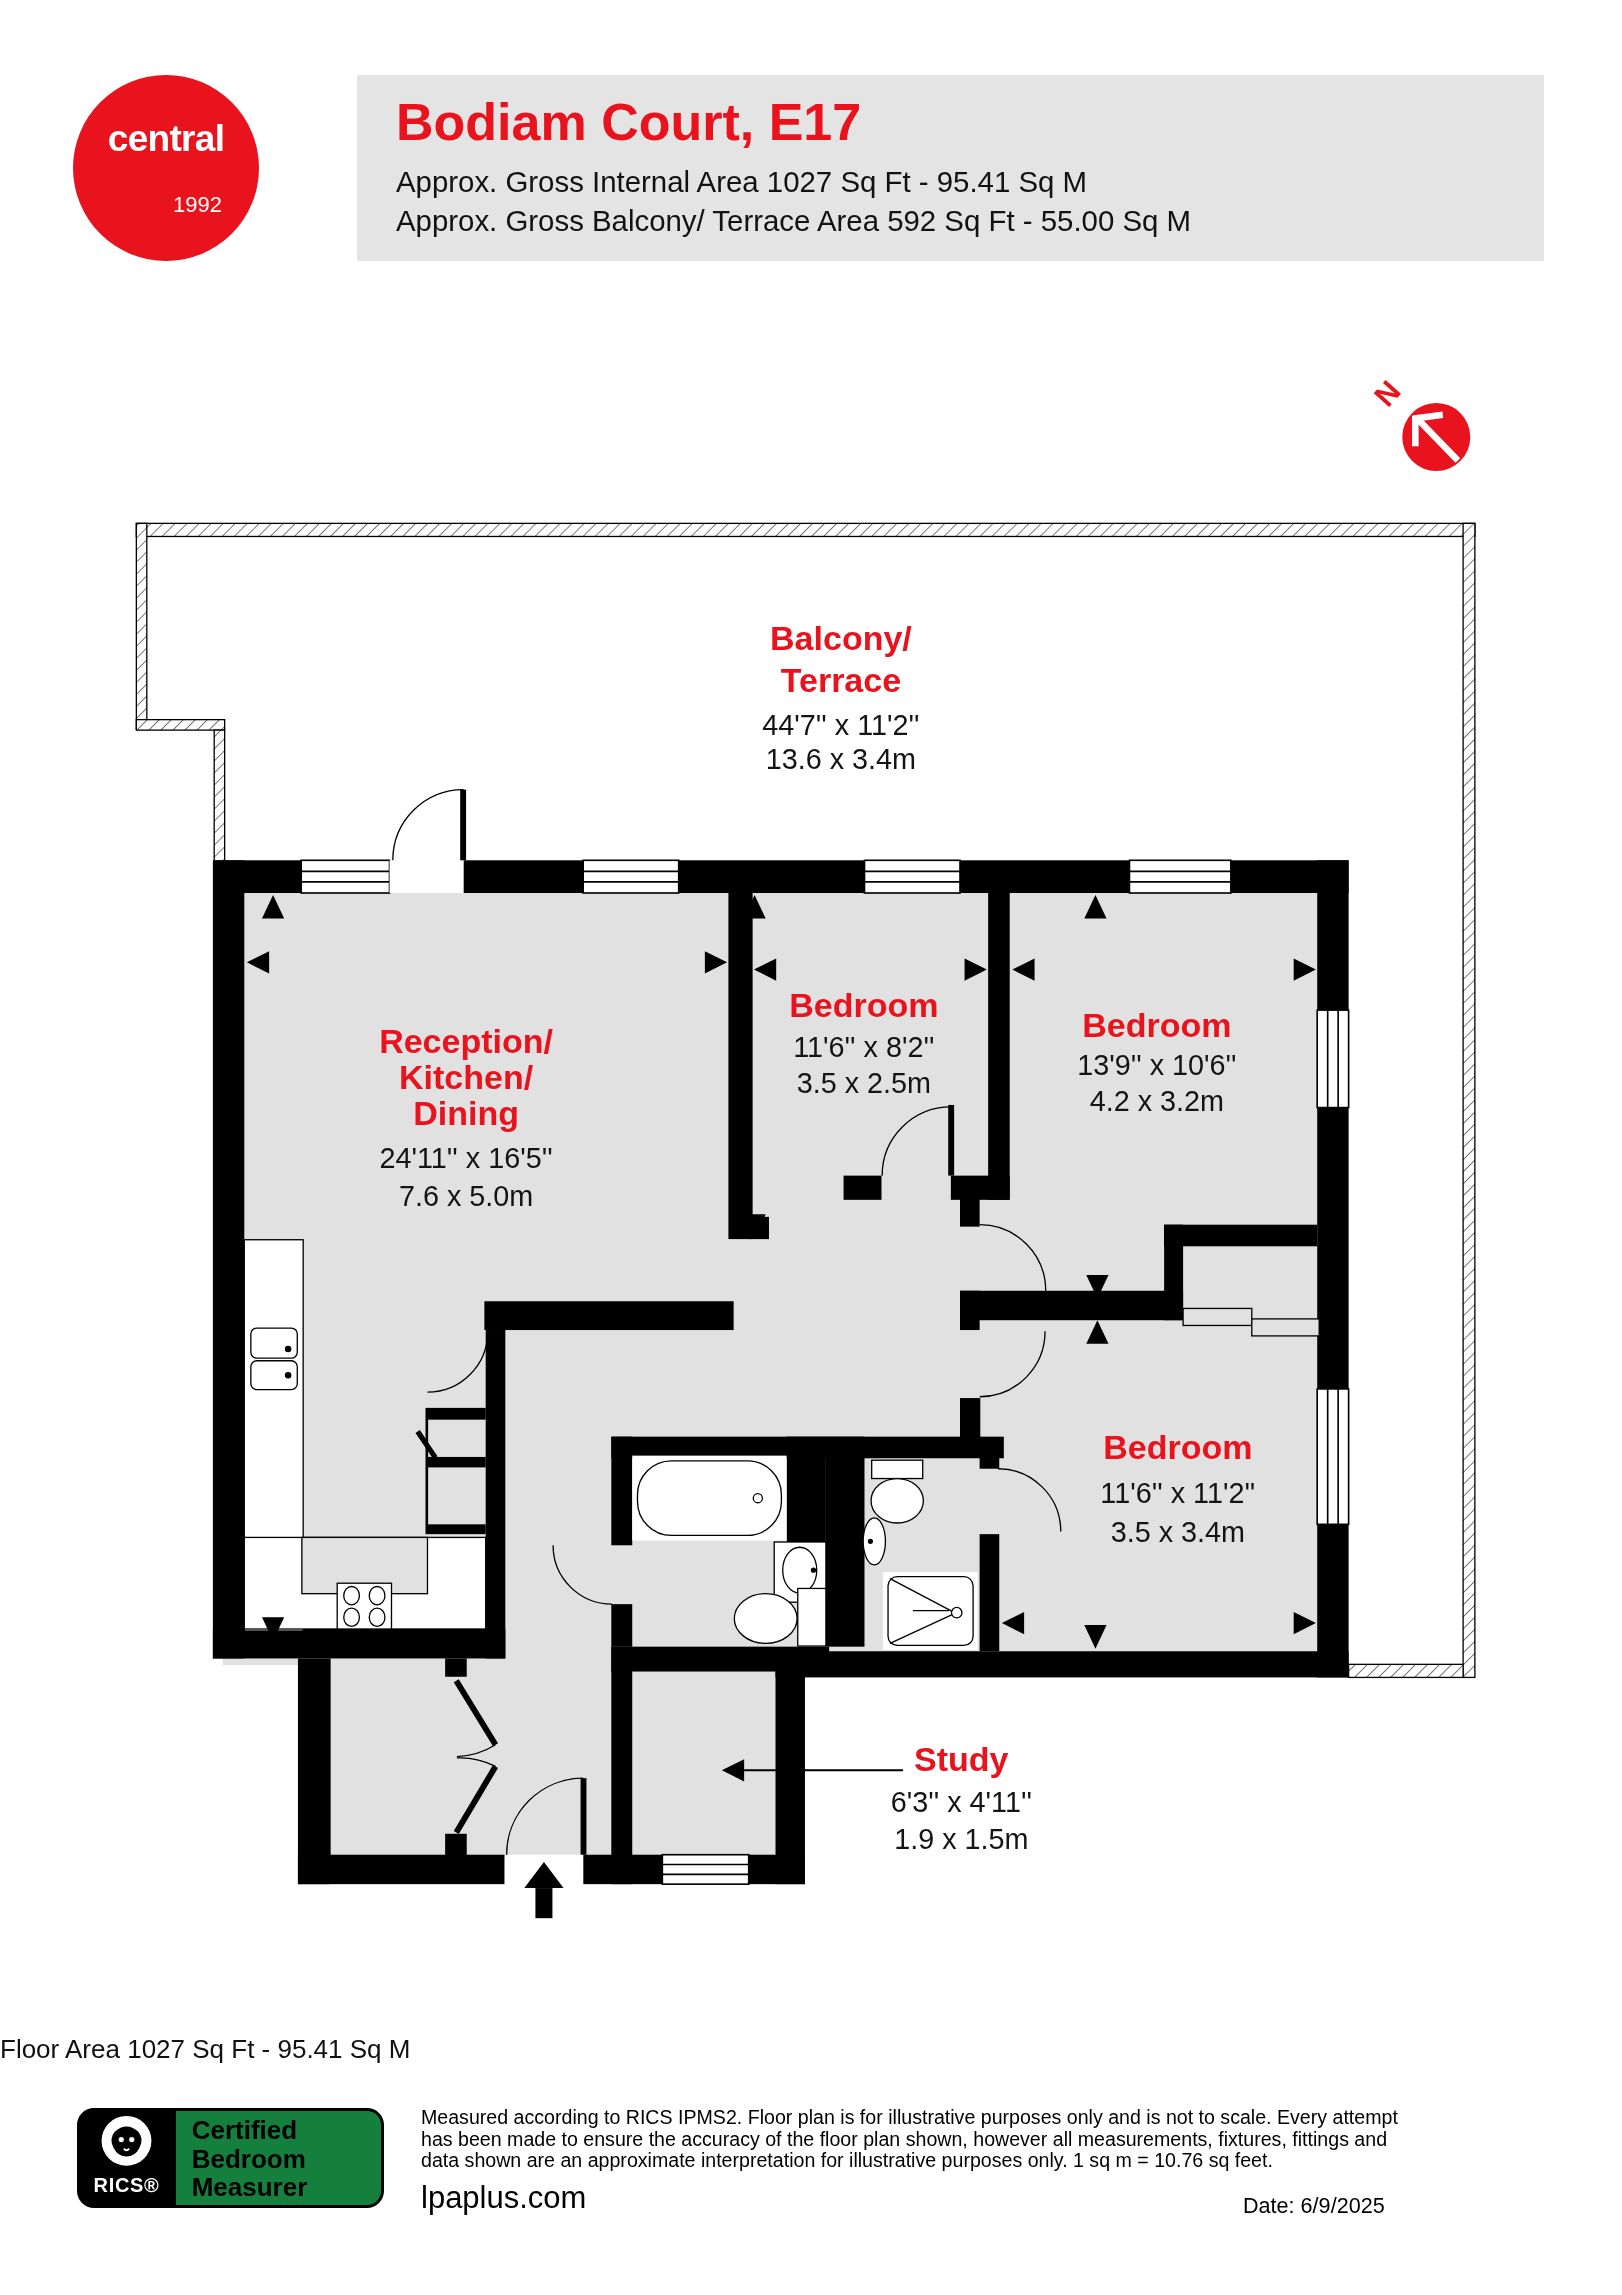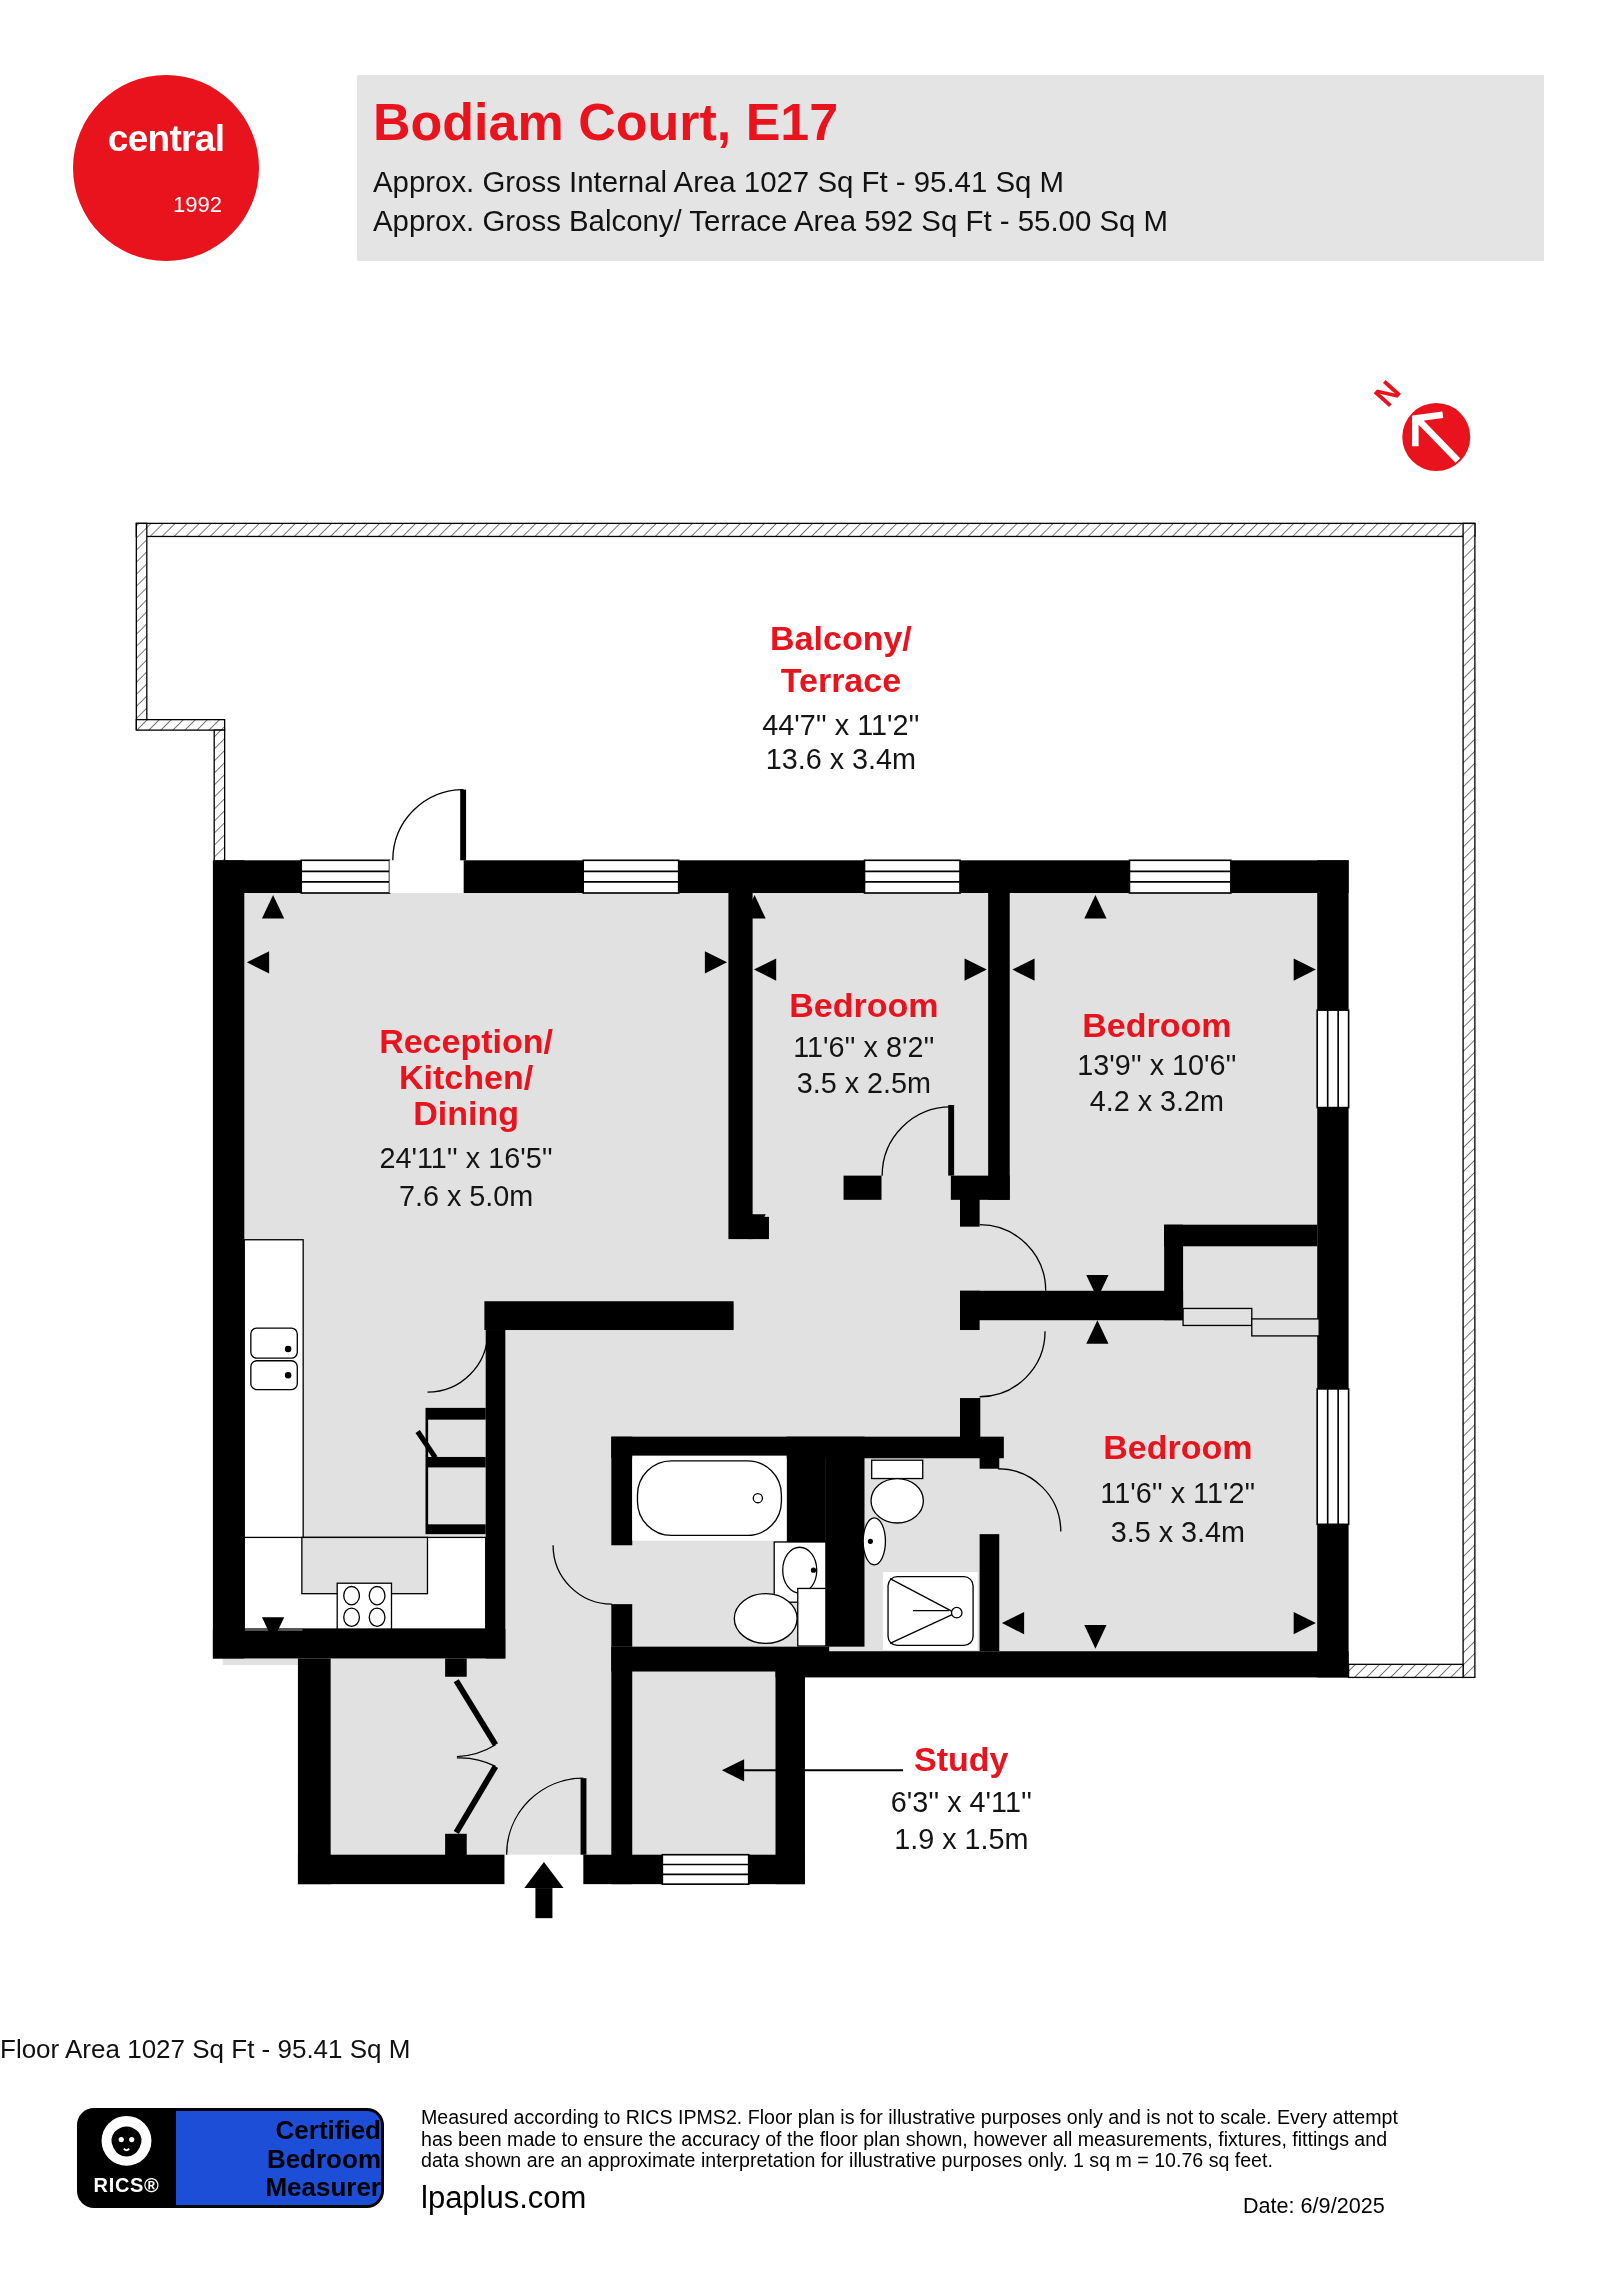--- a/index.html
+++ b/index.html
@@ -6,35 +6,35 @@
   .page{position:relative;width:1623px;height:2295px;background:#ffffff;
         font-family:"Liberation Sans",sans-serif;overflow:hidden;}
   .abs{position:absolute;}
   
   .logo{left:73px;top:75px;width:186px;height:186px;border-radius:50%;
         background:#e8131d;color:#fff;display:flex;flex-direction:column;
         align-items:center;justify-content:center;gap:36px;}
   .logo .brand{font-size:37px;font-weight:bold;letter-spacing:-0.7px;line-height:1;}
   .logo .year{font-size:22px;line-height:1;margin:1.3px 0 0 63px;}
   .band{left:357px;top:75px;width:1187px;height:186px;background:#e4e4e4;
-        box-sizing:border-box;padding-left:16px;display:flex;flex-direction:column;
+        box-sizing:border-box;padding-left:39px;display:flex;flex-direction:column;
         justify-content:center;}
   .band h1{margin:0 0 14.4px 0;font-size:52px;line-height:1;color:#e8131d;font-weight:bold;}
   .band .sub{font-size:29.4px;line-height:1.33;color:#121212;}
   
   .plan{left:0;top:0;width:1623px;height:2295px;}
   
   .third{left:0;top:1971px;width:1567px;text-align:center;font-size:42px;font-weight:bold;color:#000;}
   .farea{left:0;top:2034px;width:1567px;text-align:left;font-size:26px;color:#111;}
   .badge{left:77px;top:2108px;width:307px;height:100px;display:flex;}
   .badge-black{width:99px;height:100px;background:#000;border-radius:17px 0 0 17px;
                display:flex;flex-direction:column;align-items:center;justify-content:flex-start;}
   .badge-black .rics{color:#fff;font-size:20px;font-weight:bold;letter-spacing:0.7px;margin-top:2.6px;}
   .badge-white{flex:1;height:100px;box-sizing:border-box;border:3.3px solid #000;border-left:none;
-               border-radius:0 17px 17px 0;background:#1d4ed8;padding:5.2px 0 0 15.7px;text-align:right;}
+               border-radius:0 17px 17px 0;background:#15803d;padding:5.2px 0 0 15.7px;}
   .badge-white div{font-size:26px;font-weight:bold;line-height:1.1;color:#000;}
   .disc{left:421px;top:2107px;width:1139px;font-size:19.6px;line-height:21.6px;color:#000;}
   .disc span{display:block;}
   .site{left:421px;top:2180px;font-size:31px;color:#000;}
   .date{left:1243px;top:2193px;width:309px;text-align:left;font-size:21.6px;color:#000;}
   svg text{font-family:"Liberation Sans",sans-serif;}
   .rlabel{fill:#e8131d;font-weight:bold;font-size:52px;text-anchor:middle;}
   .rdim{fill:#141414;font-size:44px;text-anchor:middle;}
 </style>
 </head>

